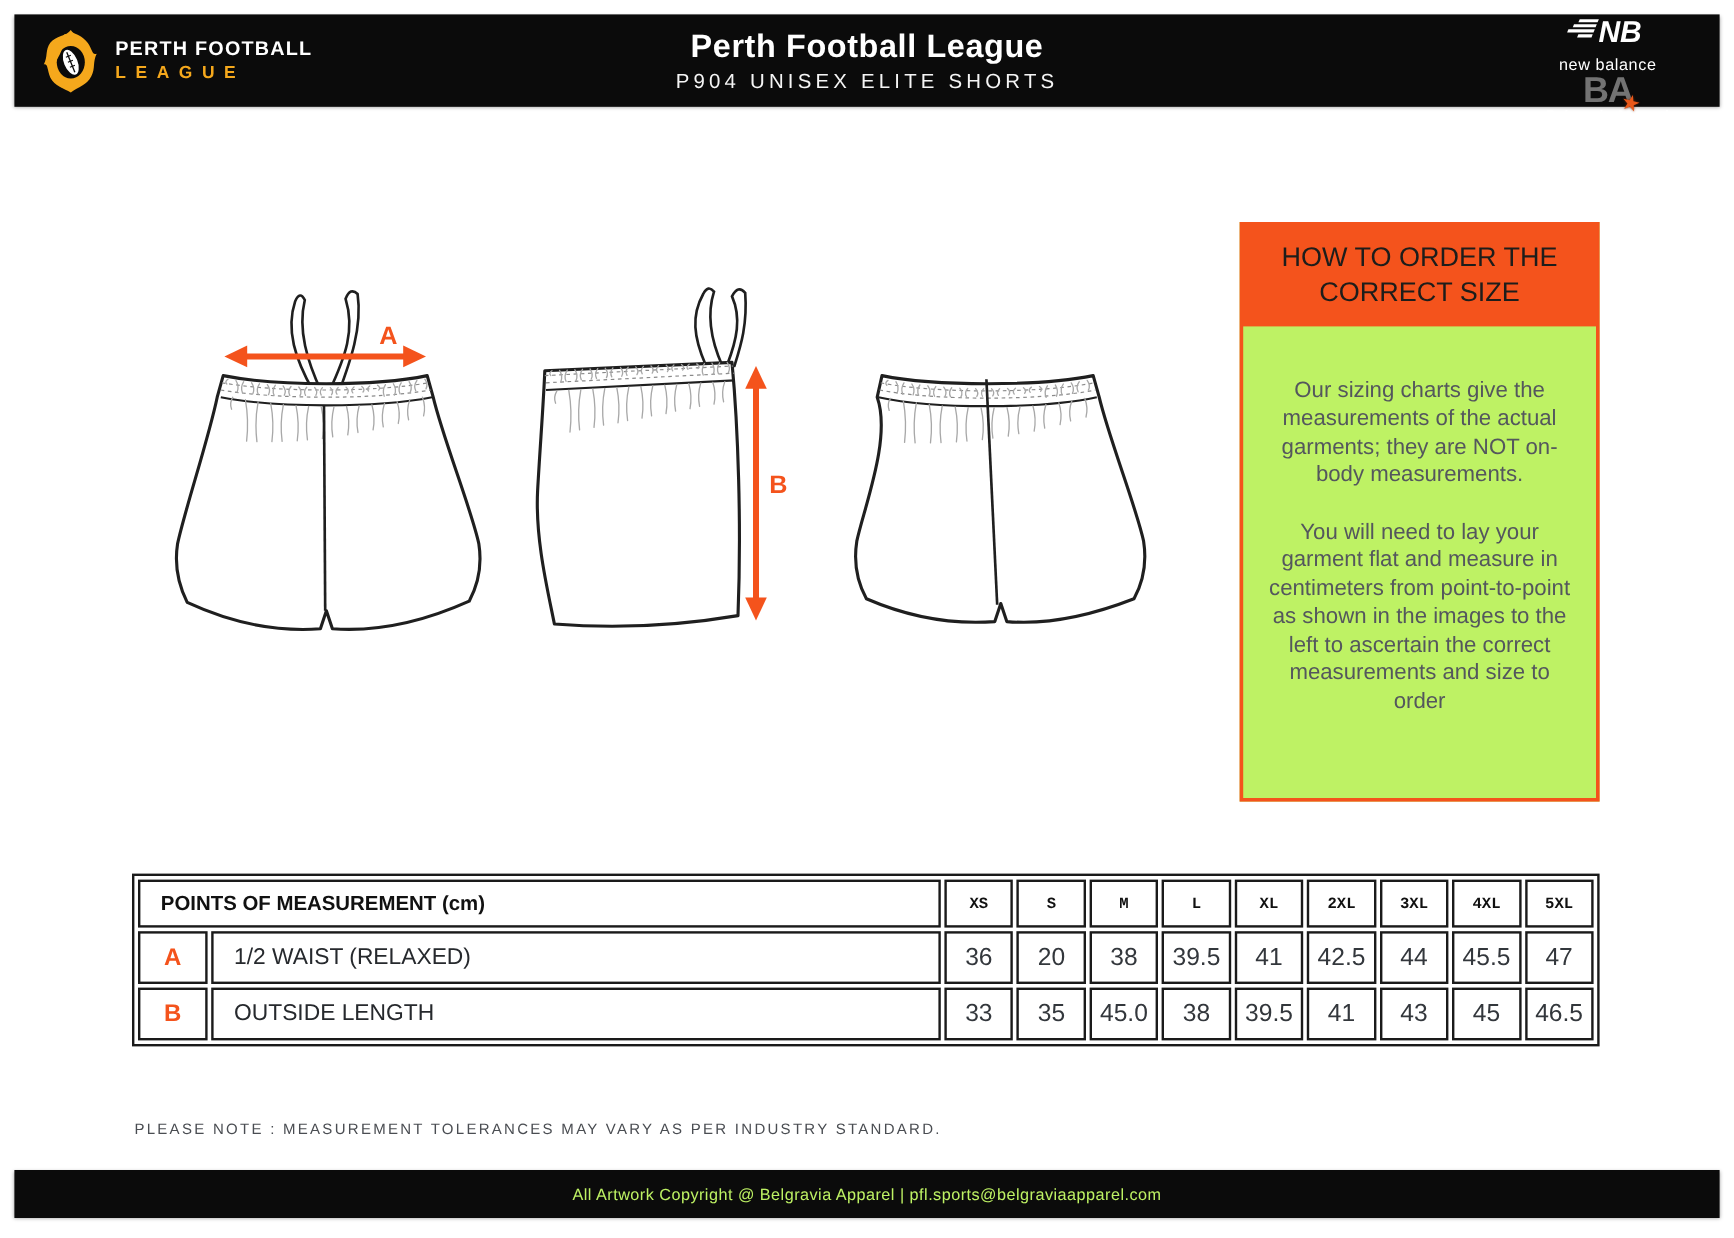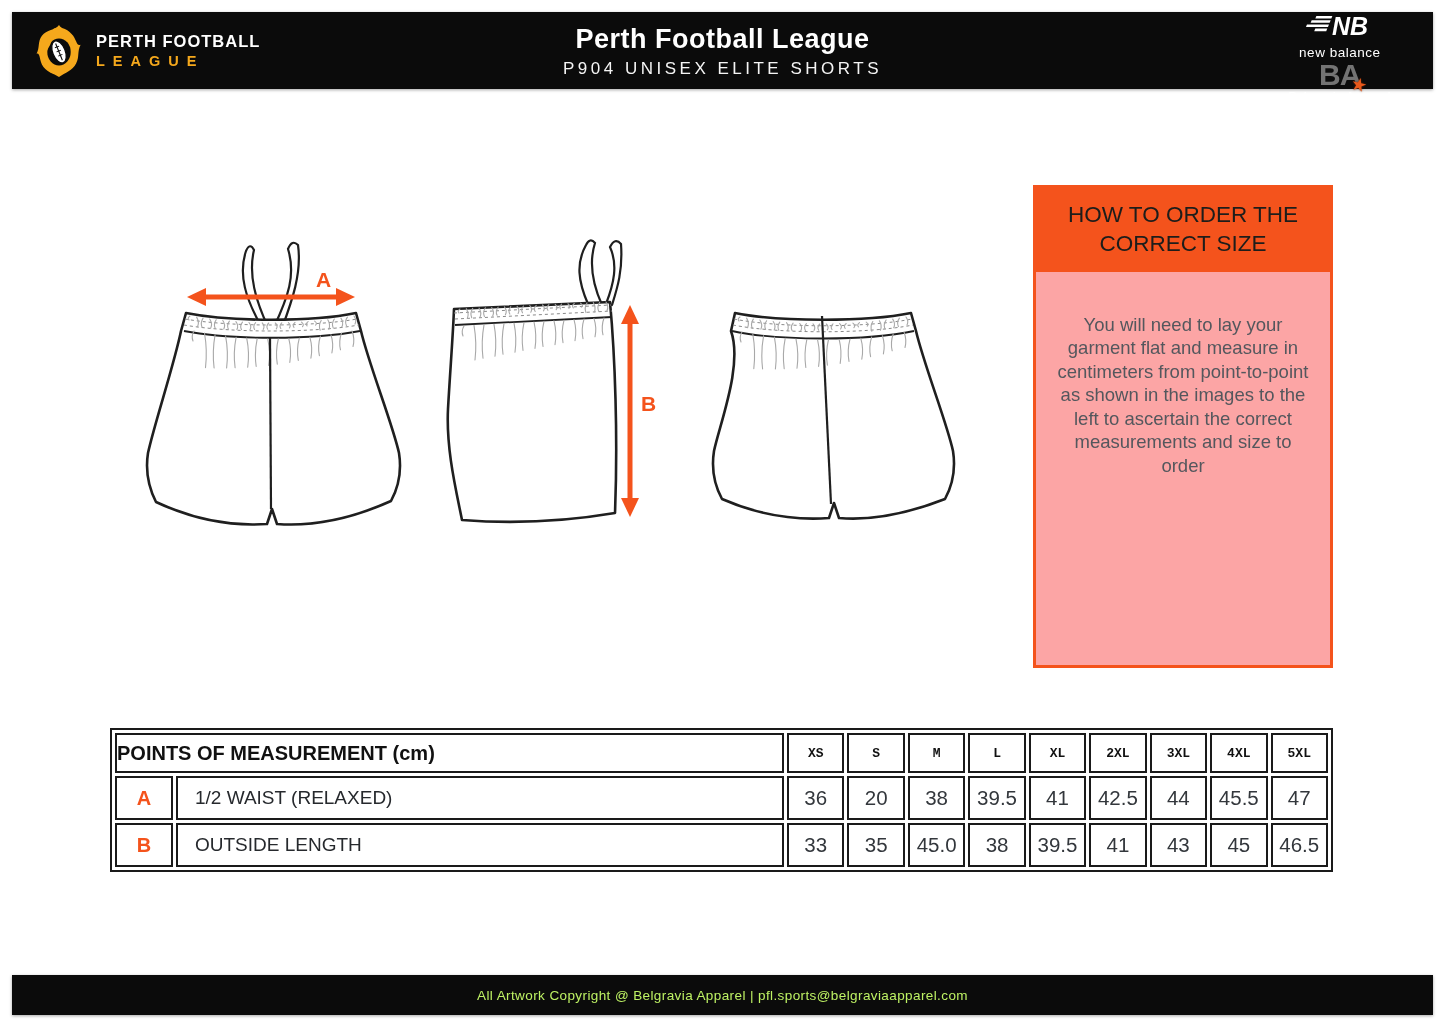--- a/index.html
+++ b/index.html
@@ -36,33 +36,33 @@
   .lineonly { fill:none; stroke:#1f1f1f; stroke-width:2.2; }
   .band { fill:none; stroke:#1f1f1f; stroke-width:1.8; }
   .stitch { fill:none; stroke:#8a8a8a; stroke-width:1; stroke-dasharray:3,3; }
   .string { fill:none; stroke:#1f1f1f; stroke-width:2.2; stroke-linecap:round; }
   .gather { fill:none; stroke:#a8a8a8; stroke-width:1.1; stroke-linecap:round; }
   .arrow-line { stroke:#F4531C; stroke-width:5; }
   .arrow-head { fill:#F4531C; }
   .arrow-label { fill:#F4531C; font-family:"Liberation Sans","DejaVu Sans",sans-serif; font-size:21px; font-weight:bold; }
 
   
-  .order-box { position:absolute; left:1033px; top:185px; width:300px; height:483px; border:3px solid #F4531C; background:#fca5a5; }
+  .order-box { position:absolute; left:1033px; top:185px; width:300px; height:483px; border:3px solid #F4531C; background:#bef264; }
   .order-box-header { margin:-1px; background:#F4531C; height:85px; display:flex; align-items:center; justify-content:center; }
   .order-box-title { color:#1d1d1b; font-size:22.5px; line-height:1.28; text-align:center; max-width:232px; font-weight:500; }
   .order-box-body { padding:42px 21px 0 21px; color:#54575d; font-size:18.5px; line-height:1.27; text-align:center; }
   .order-box-body p + p { margin-top:24px; }
 
   
   .size-table-wrap { position:absolute; left:110px; top:728px; }
   table.size-table { border-collapse:separate; border-spacing:3px; background:#fff; border:2.5px solid #1a1a1a; table-layout:fixed; width:1223px; }
   table.size-table th, table.size-table td { border:2px solid #1a1a1a; background:#fff; vertical-align:middle; }
   .col-letter { width:58px; }
   .col-label { width:608px; }
-  th.pom-header { height:40px; text-align:left; font-size:20px; font-weight:bold; color:#111; }
+  th.pom-header { height:40px; text-align:left; padding-left:17px; font-size:17px; font-weight:bold; color:#111; }
   th.size-th { height:40px; text-align:center; font-size:13px; font-weight:bold; color:#111;font-family:Liberation Mono, monospace; }
   td.letter-cell { height:44px; text-align:center; color:#F4531C; font-weight:bold; font-size:20px; }
   td.label-cell { text-align:left; padding-left:17px; font-size:19px; color:#26292d; }
   td.value-cell { text-align:center; font-size:20.5px; color:#33373c; }
 
   
   .note-text { position:absolute; left:112px; top:934px; font-size:12.5px; letter-spacing:1.9px; color:#4a4d52; font-weight:500; }
   .footbar { position:absolute; left:12px; top:975px; width:1421px; height:40px; background:#0b0b0b;
     display:flex; align-items:center; justify-content:center; box-shadow:0 1px 3px rgba(0,0,0,.35); }
   .footbar-text { color:#bef264; font-size:13.5px; letter-spacing:.4px; }
@@ -299,20 +299,21 @@
       <polygon class="arrow-head" points="520,292 511,273 529,273"></polygon>
       <text class="arrow-label" x="531" y="186">B</text>
     </g>
   </svg>
 
   <div class="order-box">
     <div class="order-box-header">
       <div class="order-box-title">HOW TO ORDER THE CORRECT SIZE</div>
     </div>
     <div class="order-box-body">
+      <p>Our sizing charts give the measurements of the actual garments; they are NOT on-body measurements.</p>
       <p>You will need to lay your garment flat and measure in centimeters from point-to-point as shown in the images to the left to ascertain the correct measurements and size to order</p>
     </div>
   </div>
 
   <div class="size-table-wrap">
     <table class="size-table">
       <colgroup>
         <col class="col-letter">
           <col class="col-label">
       </colgroup>
@@ -354,18 +355,19 @@
             <td class="value-cell">39.5</td>
             <td class="value-cell">41</td>
             <td class="value-cell">43</td>
             <td class="value-cell">45</td>
             <td class="value-cell">46.5</td>
           </tr>
         </tbody>
     </table>
   </div>
 
+  <div class="note-text">PLEASE NOTE : MEASUREMENT TOLERANCES MAY VARY AS PER INDUSTRY STANDARD.</div>
 
   <div class="footbar">
     <div class="footbar-text">All Artwork Copyright @ Belgravia Apparel | pfl.sports@belgraviaapparel.com</div>
   </div>
 
 </div>
 
 </body></html>

